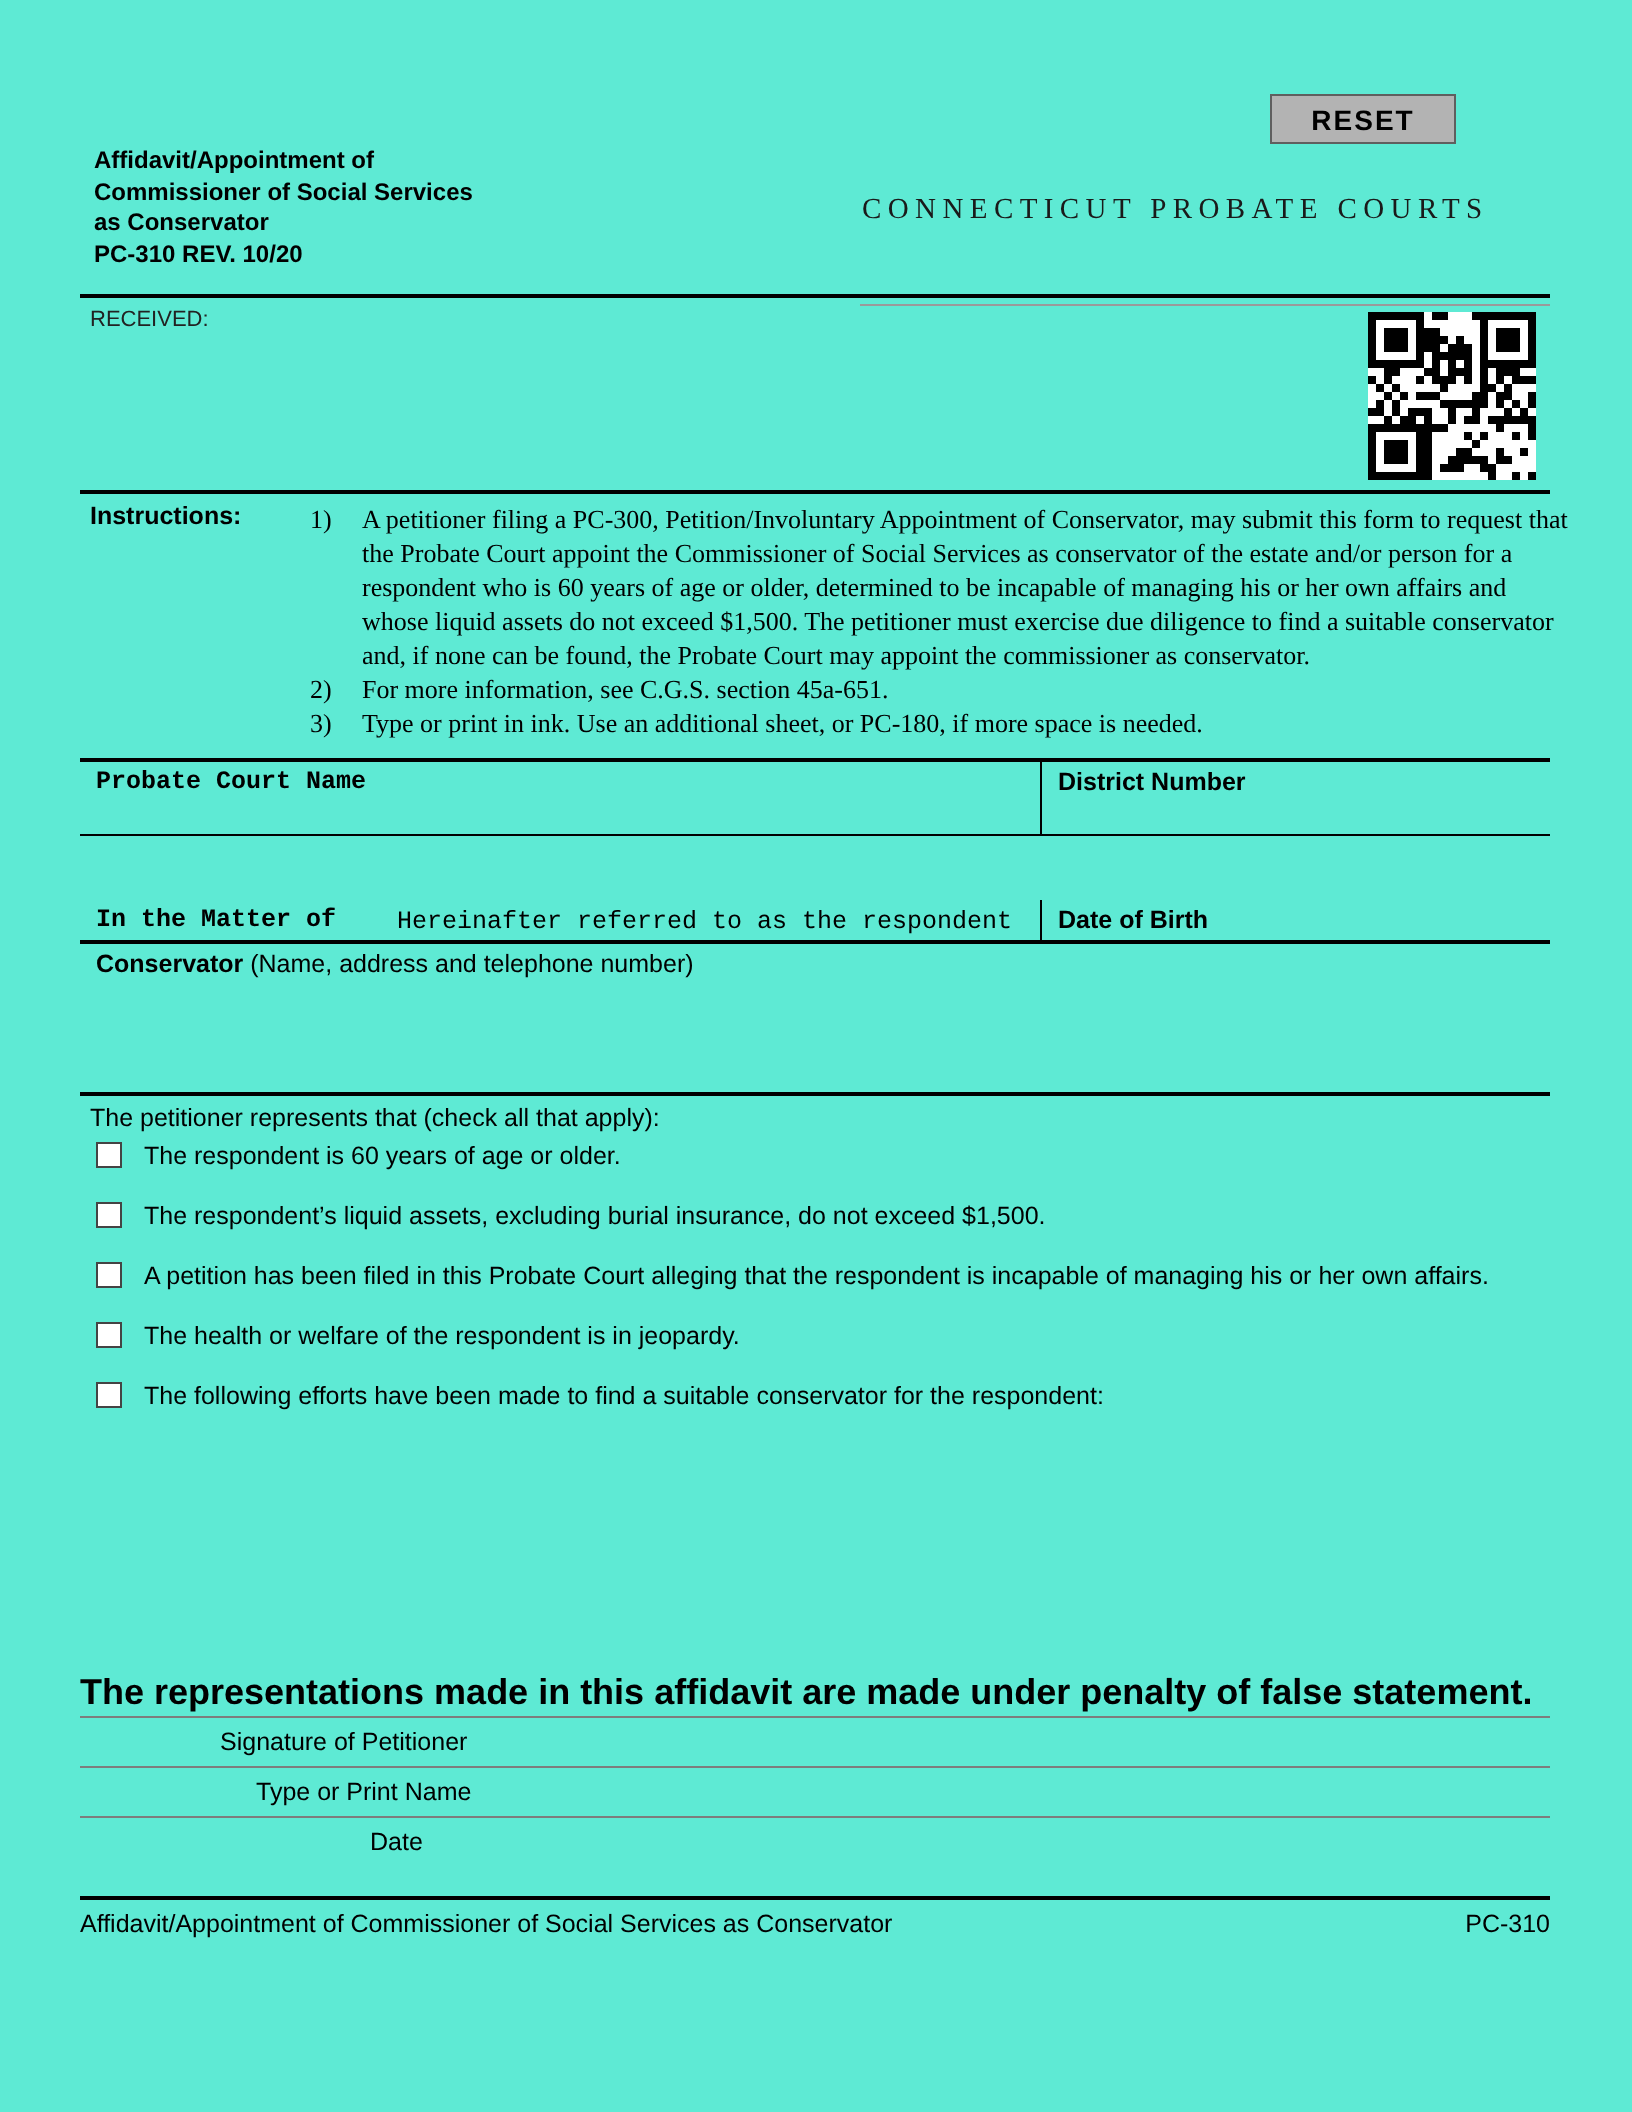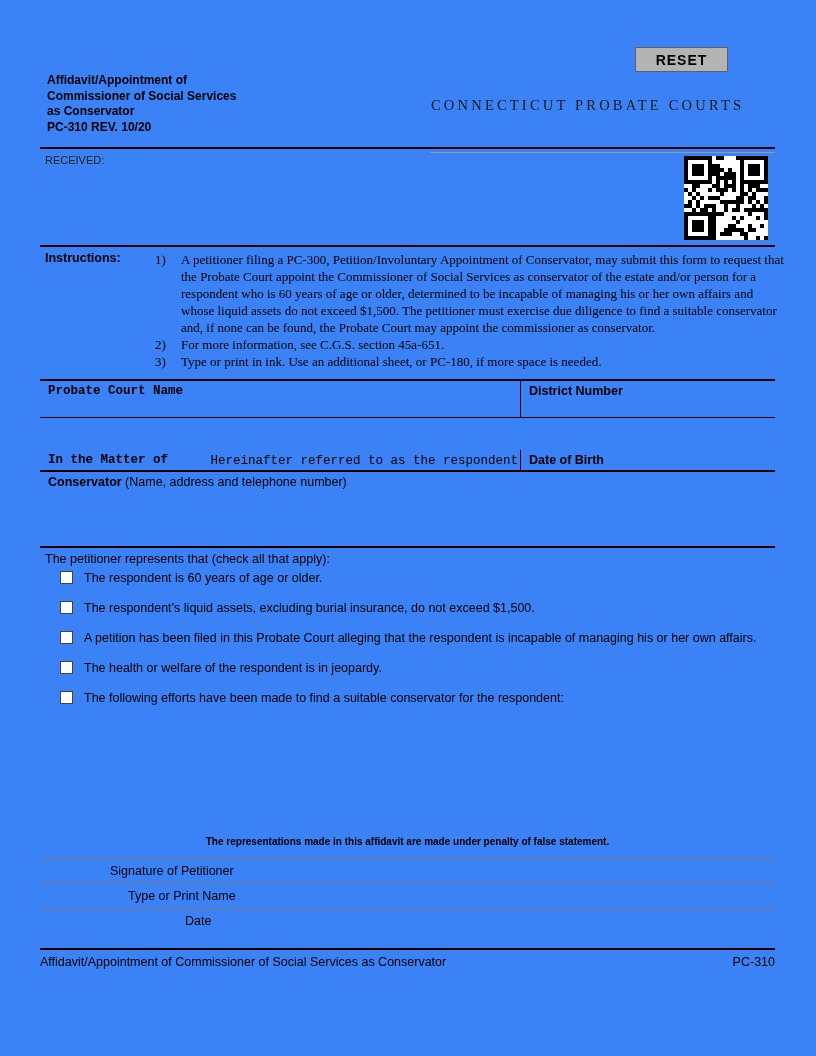--- a/index.html
+++ b/index.html
@@ -1,19 +1,19 @@
 <!DOCTYPE html>
 <html><head>
 <meta charset="utf-8">
 <style>
   * { margin:0; padding:0; box-sizing:border-box; }
   html,body { background:#e9e9e9; }
   .page {
     position:relative; width:816px; height:1056px; margin:0 auto;
-    background:#3b82f6; color:#000;
+    background:#5eead4; color:#000;
     font-family:"Liberation Sans", sans-serif;
     overflow:hidden;
   }
 
   
   .reset-btn {
     position:absolute; left:635px; top:47px; width:93px; height:25px;
     background:#b3b3b3; border:1px solid #5f5f5f;
     font-weight:bold; font-size:14px; letter-spacing:1px;
     display:flex; align-items:center; justify-content:center;
@@ -58,37 +58,37 @@
   .frow.thick { border-bottom:2px solid #000; }
   .fcell { position:relative; padding:3px 8px; }
   .fcell.left { width:480px;font-family:Liberation Mono, monospace; }
   .fcell.right { flex:1; border-left:1px solid #000; }
   .flabel { font-weight:bold; font-size:12.5px; }
   .flabel .normal { font-weight:normal; }
   .row1 { height:37px; }
   .row2 { height:54px;align-items:flex-end; }
   .row3 { height:76px; }
   .respondent-note {
-    position:absolute; right:2px; bottom:2px; font-size:12.5px; font-weight:normal;
+    position:absolute; right:14px; bottom:2px; font-size:12.5px; font-weight:normal;
   }
 
   
   .check-section { position:absolute; left:45px; top:552px; width:730px; }
   .check-intro { font-size:12.5px; margin-bottom:4px; }
-  .check-item { display:flex; margin-bottom:14px; margin-left:15px; }
+  .check-item { display:flex; margin-bottom:14px; margin-left:3px; }
   .check-item .box {
     width:13px; height:13px; border:1px solid #444; background:#fff;
     flex-shrink:0; margin-right:11px; margin-top:1px; cursor:pointer;
   }
   .check-item .clabel { font-size:12.5px; line-height:16px; width:690px; }
 
   
   .affirmation {
     position:absolute; left:40px; top:836px; width:735px;
-    text-align:center; font-weight:bold; font-size:10px;
+    font-weight:bold; font-size:18px;
   }
 
   
   .sig-block { position:absolute; left:40px; top:858px; width:735px; }
   .sig-line { height:1px; background:#7d7d7d; }
   .sig-label { font-size:12.5px; padding:5px 0 5px 0; }
   .sig-label.l1 { padding-left:70px; }
   .sig-label.l2 { padding-left:88px; }
   .sig-label.l3 { padding-left:145px; }
 

